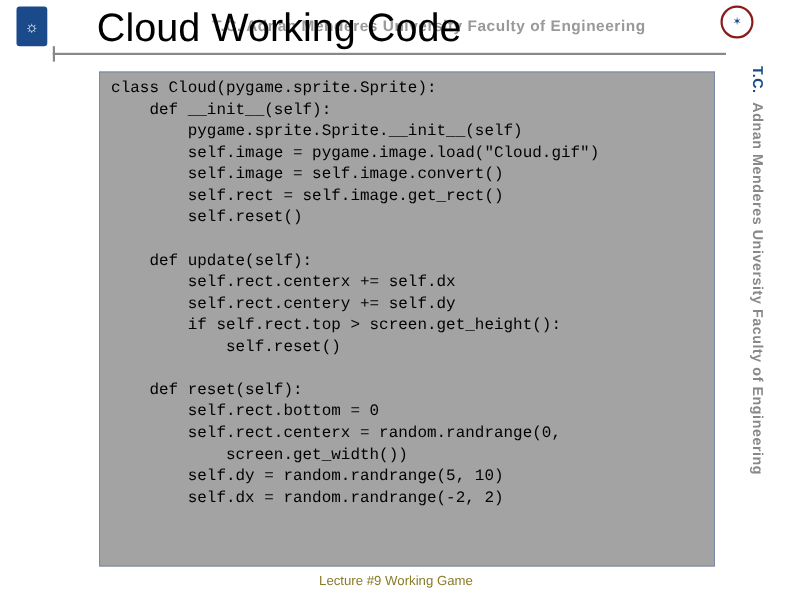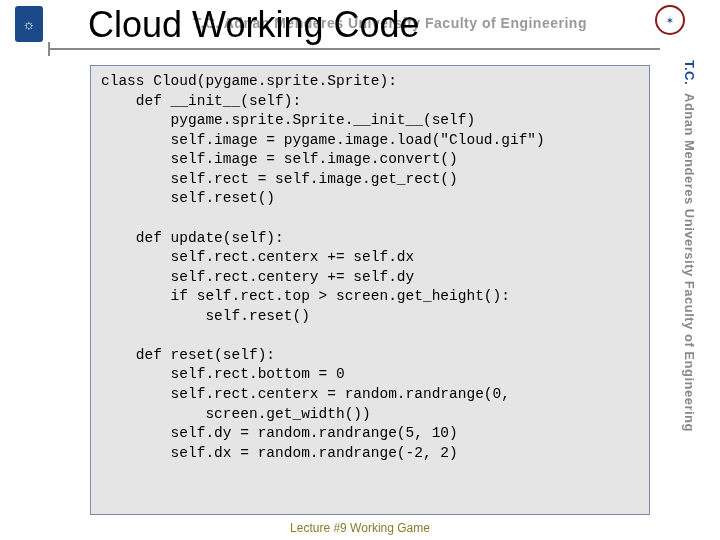--- a/index.html
+++ b/index.html
@@ -106,21 +106,21 @@
   .side-text-right .accent {
     color: #1a4a8a;
     margin-bottom: 8px;
   }
   .code-box {
     position: absolute;
     top: 65px;
     left: 90px;
     width: 560px;
     height: 450px;
-    background: #e5e5e5;
+    background: #a3a3a3;
     border: 1px solid #7a8aa8;
     padding: 6px 10px;
     font-family: "Courier New", monospace;
     font-size: 14.5px;
     line-height: 1.35;
     color: #000;
     white-space: pre;
     overflow: hidden;
   }
   .footer {

